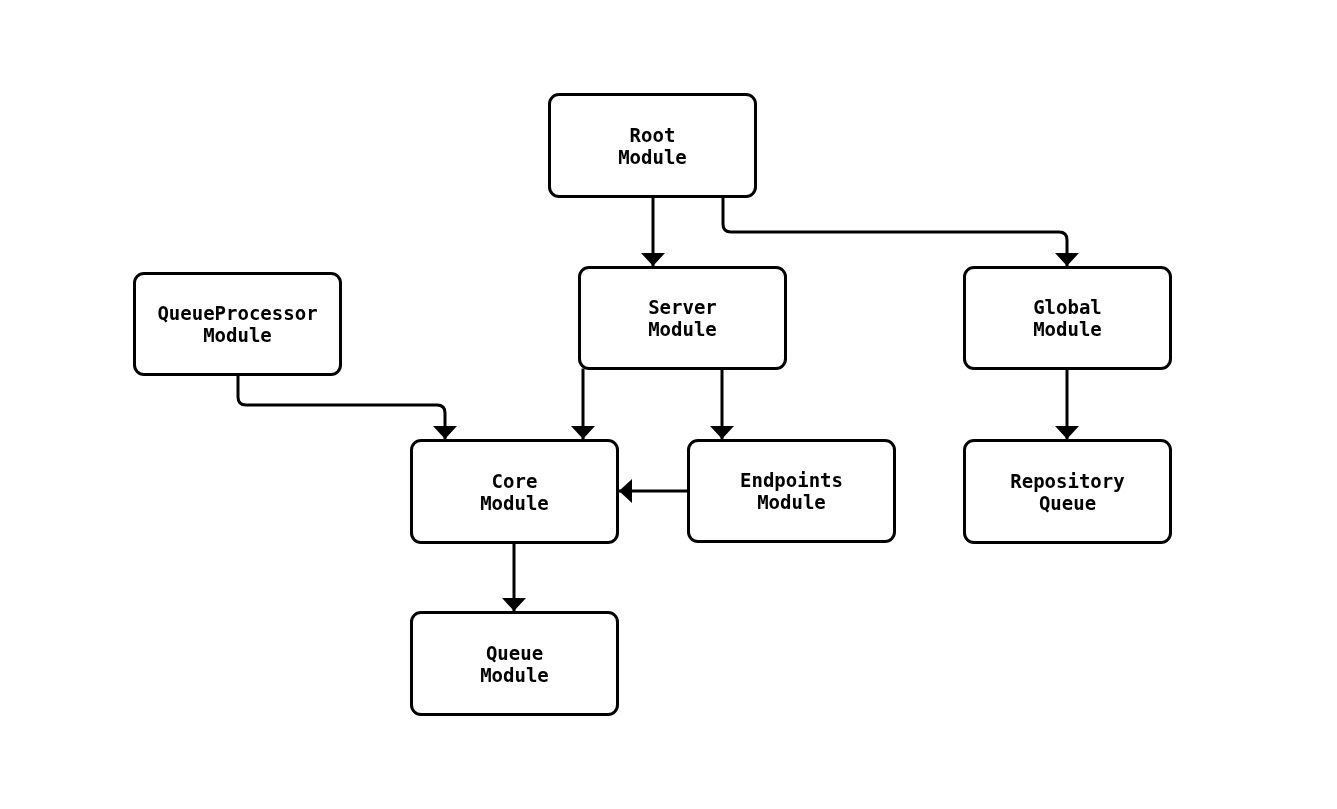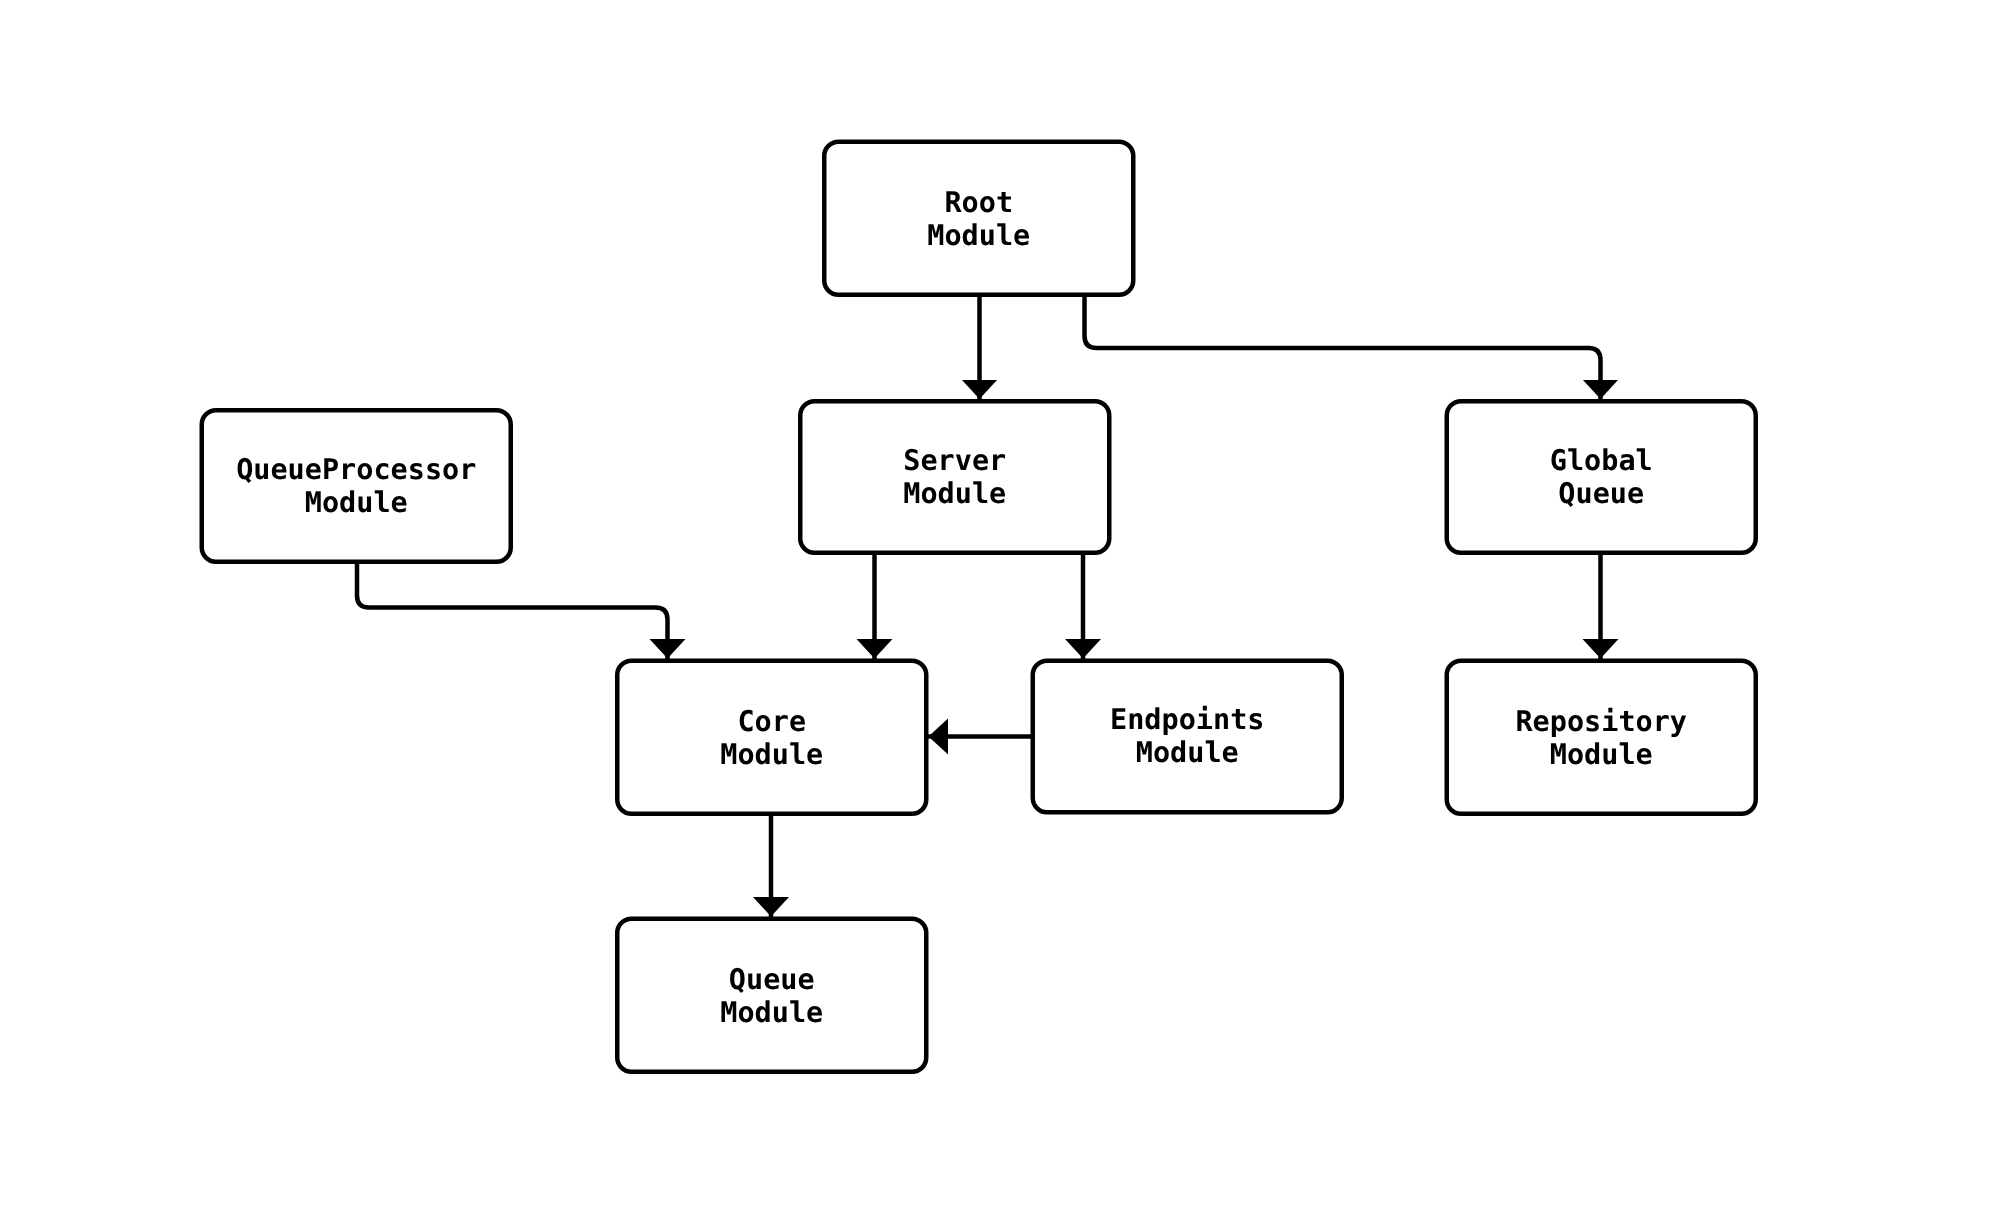--- a/index.html
+++ b/index.html
@@ -42,21 +42,21 @@
     justify-content: center;
     text-align: center;
     color: var(--stroke);
     font-weight: bold;
     font-size: 19px;
     line-height: 22px;
     white-space: pre-line;
   }
   .node-root           { left: 548px; top:  93px; width: 209px; height: 105px; }
   .node-queueprocessor { left: 133px; top: 272px; width: 209px; height: 104px; }
-  .node-server         { left: 532px; top: 266px; width: 209px; height: 104px; }
+  .node-server         { left: 578px; top: 266px; width: 209px; height: 104px; }
   .node-global         { left: 963px; top: 266px; width: 209px; height: 104px; }
   .node-core           { left: 410px; top: 439px; width: 209px; height: 105px; }
   .node-endpoints      { left: 687px; top: 439px; width: 209px; height: 104px; text-align: center; }
   .node-repository     { left: 963px; top: 439px; width: 209px; height: 105px; }
   .node-queue          { left: 410px; top: 611px; width: 209px; height: 105px; }
 </style>
 </head>
 <body>
 
 <div class="canvas">
@@ -81,27 +81,27 @@
   <div class="node node-root">Root
 Module</div>
 
   <div class="node node-queueprocessor">QueueProcessor
 Module</div>
 
   <div class="node node-server">Server
 Module</div>
 
   <div class="node node-global">Global
-Queue</div>
+Module</div>
 
   <div class="node node-core">Core
 Module</div>
 
   <div class="node node-endpoints">Endpoints
 Module</div>
 
   <div class="node node-repository">Repository
-Module</div>
+Queue</div>
 
   <div class="node node-queue">Queue
 Module</div>
 
 </div>
 
 </body></html>

